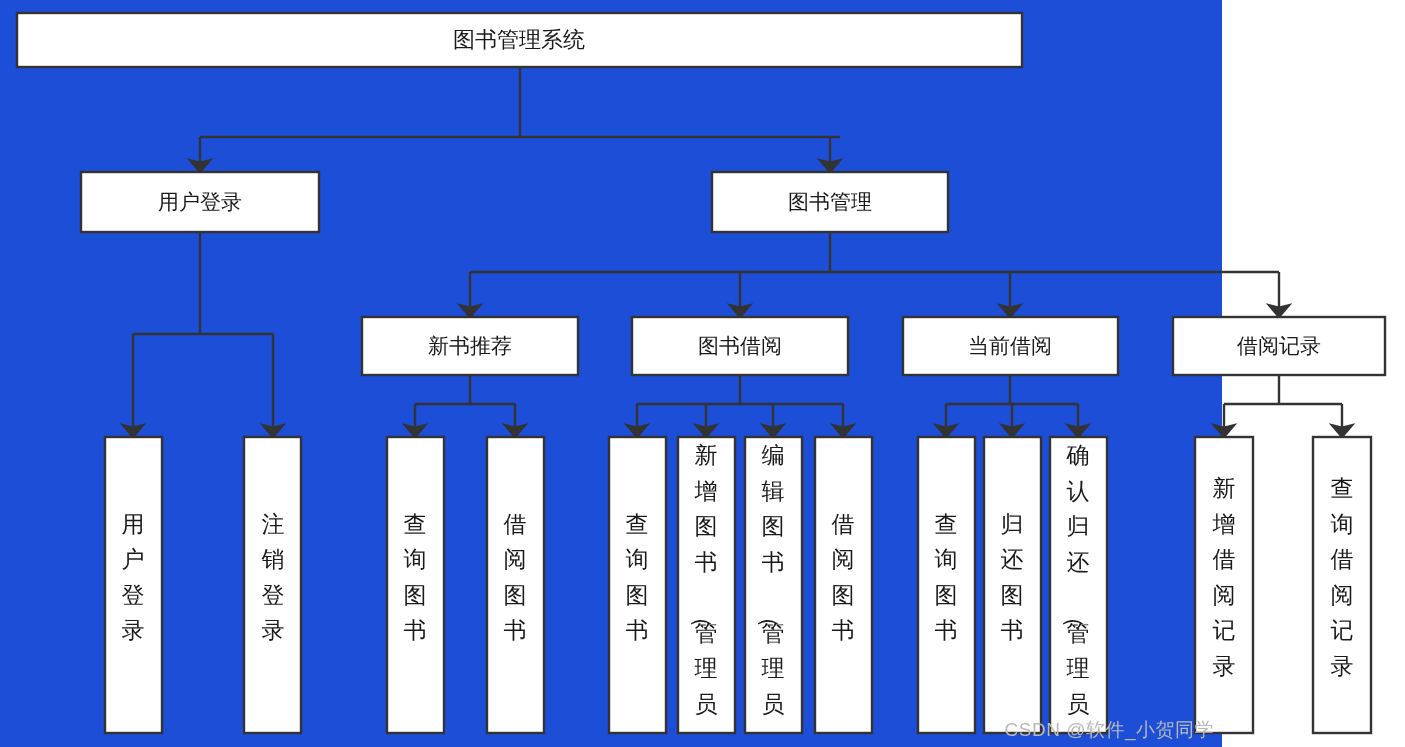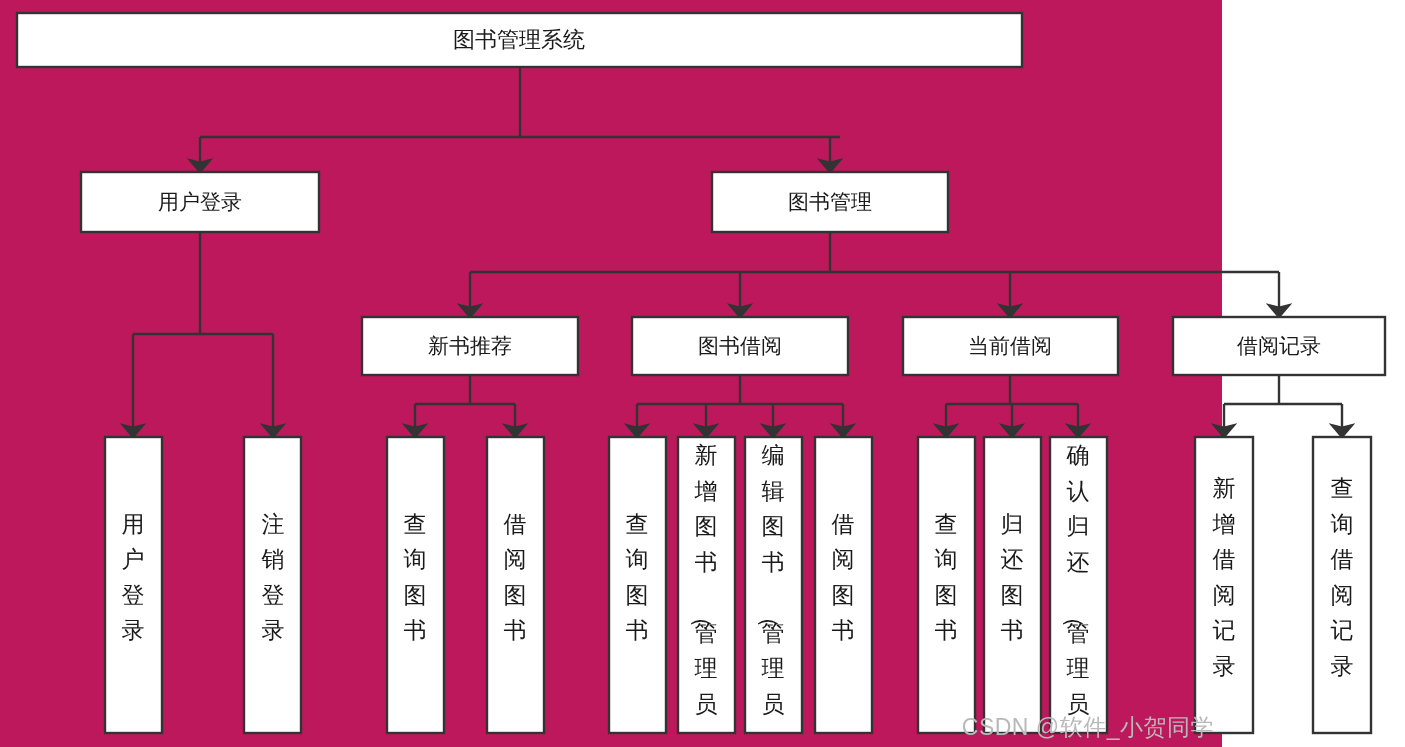--- a/index.html
+++ b/index.html
@@ -10,21 +10,21 @@
   body {
     width: 1405px;
     height: 747px;
     font-family: "Liberation Sans", "DejaVu Sans", sans-serif;
     overflow: hidden;
   }
   #diagram-root {
     position: relative;
     width: 1222px;
     height: 747px;
-    background: #be185d;
+    background: #1d4ed8;
   }
   svg.diagram {
     position: absolute;
     left: 0;
     top: 0;
     width: 1405px;
     height: 747px;
   }
   .node-box {
     fill: #ffffff;
@@ -50,21 +50,21 @@
   .connector {
     stroke: #333333;
     stroke-width: 2.4;
     fill: none;
   }
   .watermark {
     position: absolute;
     right: 8px;
     bottom: 4px;
     font-family: "Liberation Sans", "DejaVu Sans", sans-serif;
-    font-size: 23px;
+    font-size: 19px;
     color: #b9b9b9;
     letter-spacing: 0.5px;
     white-space: nowrap;
     user-select: none;
   }
 </style>
 </head>
 <body>
 
 <div id="diagram-root">

